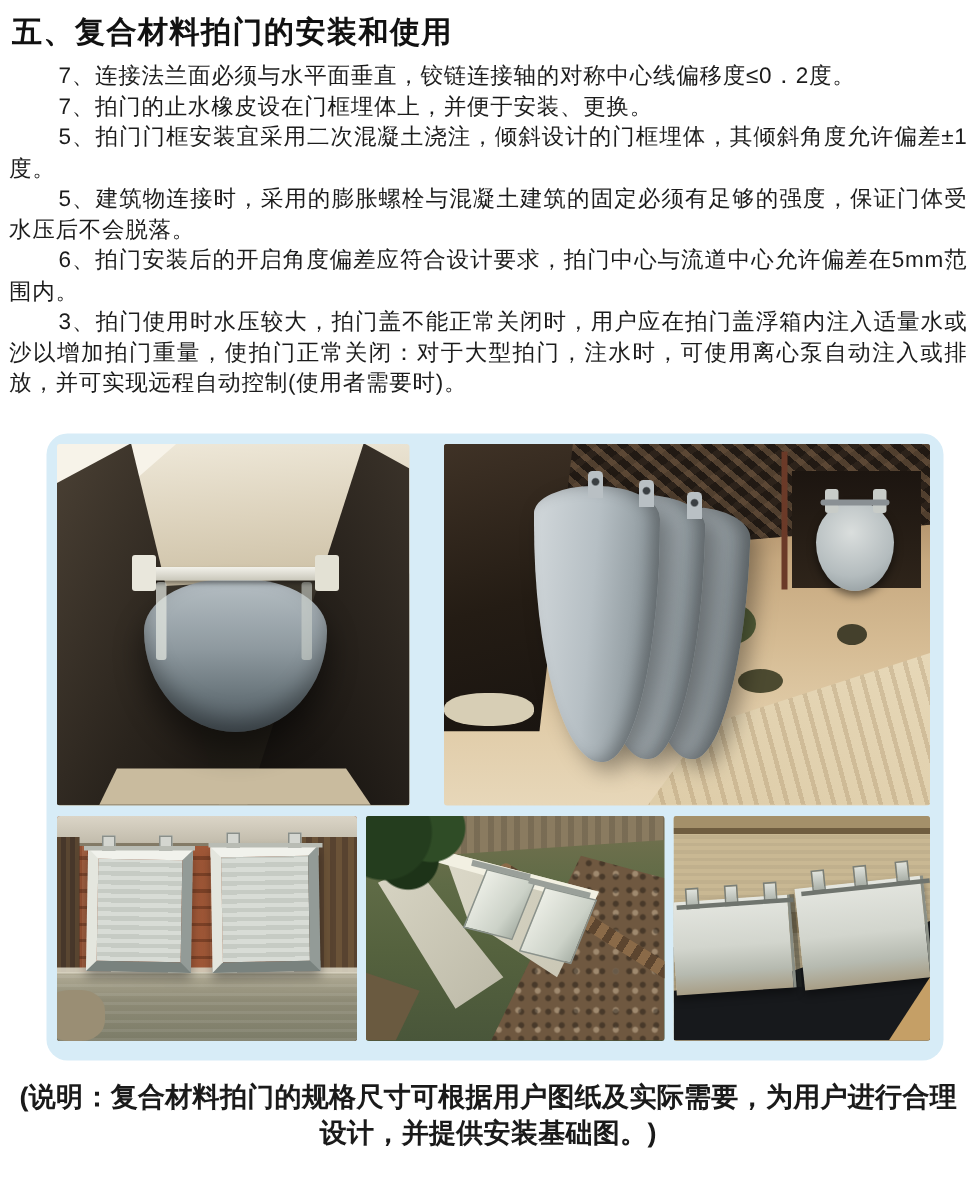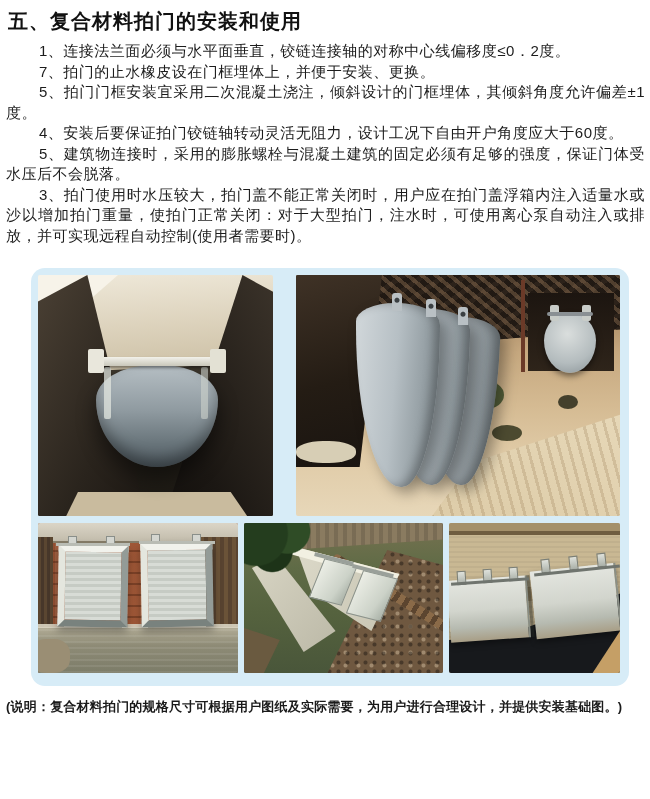--- a/index.html
+++ b/index.html
@@ -128,37 +128,37 @@
   .p5-tab{width:9px;height:14px;background:linear-gradient(#dfe2dc,#aab0a8);border:1px solid #7a7f78;box-sizing:border-box;}
   .p5-tA1{left:8px;top:48px;transform:rotate(-4deg);} .p5-tA2{left:34px;top:46px;transform:rotate(-4deg);} .p5-tA3{left:60px;top:44px;transform:rotate(-4deg);}
   .p5-tB1{left:92px;top:36px;transform:rotate(-6deg);} .p5-tB2{left:120px;top:33px;transform:rotate(-6deg);} .p5-tB3{left:148px;top:30px;transform:rotate(-6deg);}
   .p5-rodA{left:2px;top:57px;width:78px;height:3px;background:#6f746e;transform:rotate(-4deg);}
   .p5-rodB{left:85px;top:46px;width:86px;height:3px;background:#6f746e;transform:rotate(-6deg);}
   .p5-gap{left:80px;top:52px;width:3px;height:62px;background:rgba(40,45,40,.4);transform:rotate(-5deg);}
   .p5-corner{inset:0;background:#c59f66;clip-path:polygon(84% 100%,100% 72%,100% 100%);}
 
   
   .caption{
-    margin:12px 0 0 0;
-    font-size:13px;font-weight:600;letter-spacing:.2px;color:#1a1a1a;
+    margin:12px 0 0 0;text-align:center;
+    font-size:18px;font-weight:600;letter-spacing:.2px;color:#1a1a1a;
   }
 </style>
 </head>
 <body>
 
 <div class="doc">
 
   <h1 class="title">五、复合材料拍门的安装和使用</h1>
 
   <div class="body-text">
-    <p>1、连接法兰面必须与水平面垂直，铰链连接轴的对称中心线偏移度≤0．2度。</p>
+    <p>7、连接法兰面必须与水平面垂直，铰链连接轴的对称中心线偏移度≤0．2度。</p>
     <p>7、拍门的止水橡皮设在门框埋体上，并便于安装、更换。</p>
     <p>5、拍门门框安装宜采用二次混凝土浇注，倾斜设计的门框埋体，其倾斜角度允许偏差±1度。</p>
-    <p>4、安装后要保证拍门铰链轴转动灵活无阻力，设计工况下自由开户角度应大于60度。</p>
     <p>5、建筑物连接时，采用的膨胀螺栓与混凝土建筑的固定必须有足够的强度，保证门体受水压后不会脱落。</p>
+    <p>6、拍门安装后的开启角度偏差应符合设计要求，拍门中心与流道中心允许偏差在5mm范围内。</p>
     <p>3、拍门使用时水压较大，拍门盖不能正常关闭时，用户应在拍门盖浮箱内注入适量水或沙以增加拍门重量，使拍门正常关闭：对于大型拍门，注水时，可使用离心泵自动注入或排放，并可实现远程自动控制(使用者需要时)。</p>
   </div>
 
   <div class="gallery">
     <div class="g-row g-row1">
 
       <div class="photo p1">
         <div class="p1-corner"></div>
         <div class="p1-shadowband"></div>
         <div class="p1-leftwall"></div>

